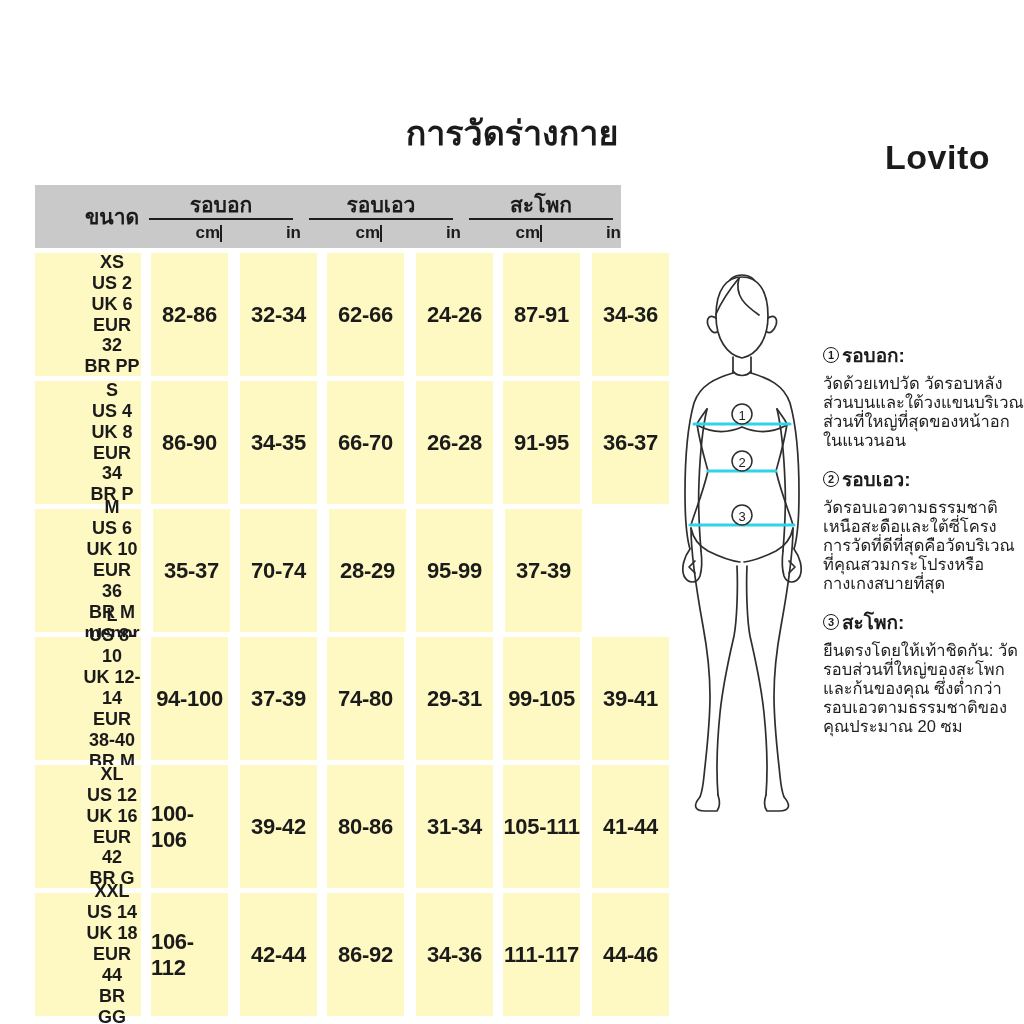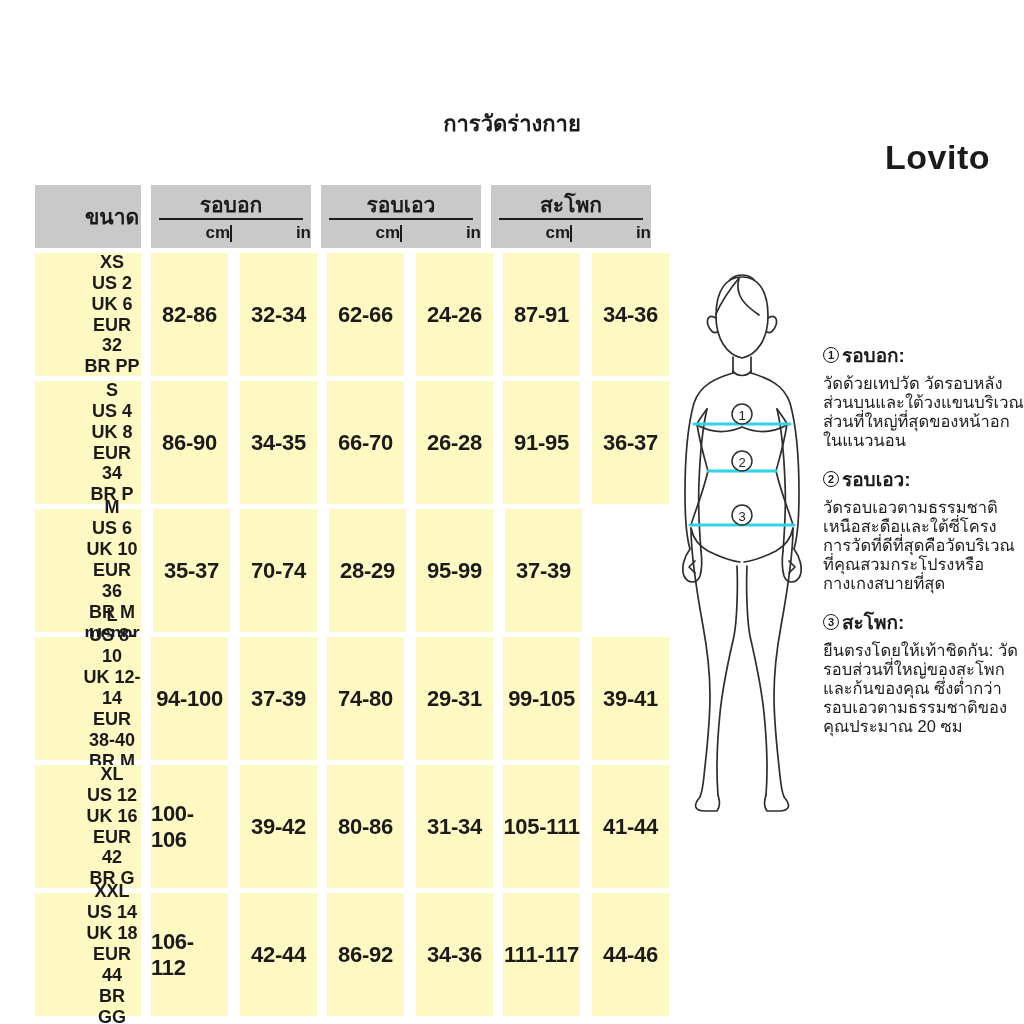--- a/index.html
+++ b/index.html
@@ -1,30 +1,30 @@
 <!DOCTYPE html>
 <html><head>
 <meta charset="utf-8">
 <style>
   * { margin:0; padding:0; box-sizing:border-box; }
   html,body { background:#fff; }
   body { width:1024px; height:1024px; position:relative; overflow:hidden;
          font-family:"Liberation Sans", sans-serif; color:#1b1b1b; }
 
   .title { position:absolute; top:106px; left:0; width:1024px; text-align:center;
-           font-size:22px; font-weight:700; }
+           font-size:34px; font-weight:700; }
   .brand { position:absolute; top:102px; right:34px; font-size:34px; font-weight:700;
            letter-spacing:.5px;margin-top:36px; }
 
   
   .size-table { position:absolute; left:35px; top:185px; }
   .t-row { display:flex; }
   .cell { flex:none; }
   .size-col { width:106px;padding-left:48px; }
-  .group { width:160px; margin-left:10px; }
+  .group { width:160px; margin-left:0; }
   .val { width:77px; margin-left:12px; }
   .val.gstart { margin-left:10px; }
 
   .t-row.head .cell { height:63px; background:#c9c9c9; }
   .t-row.data { margin-top:5px; }
   .t-row.data .cell { height:123px; background:#fef9c3;
                       display:flex; align-items:center; justify-content:center; }
 
   .size-hcell { display:flex; align-items:center; justify-content:center;
                 font-size:21px; font-weight:700; }

